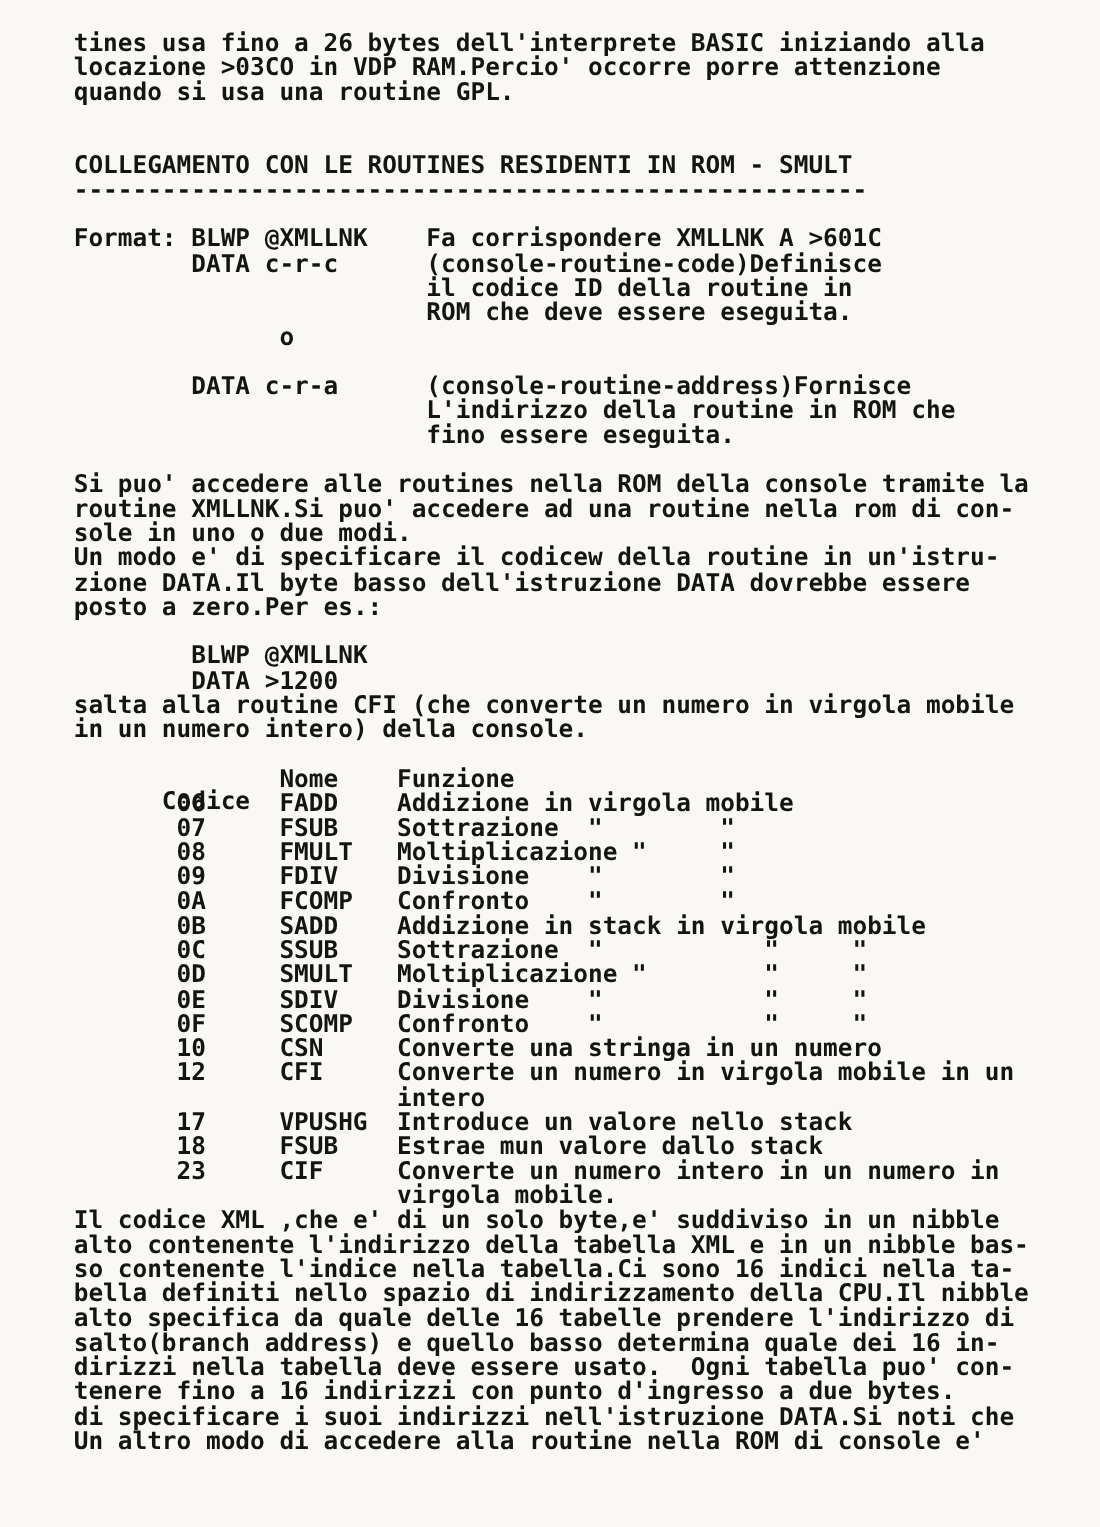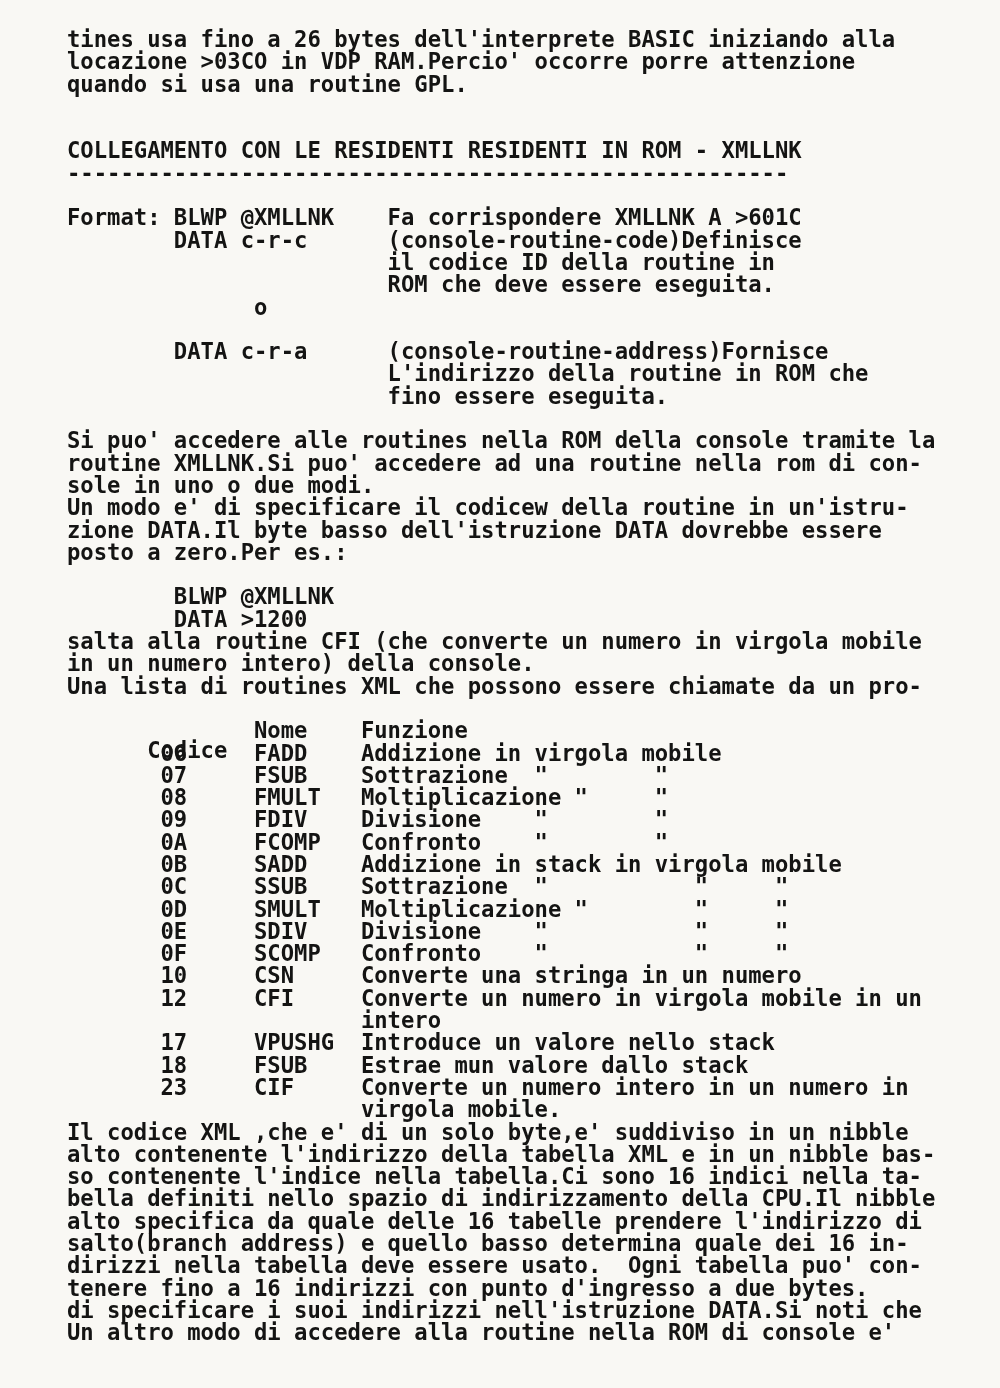--- a/index.html
+++ b/index.html
@@ -31,21 +31,21 @@
 
 <div class="page">
 
   <div class="line">tines usa fino a 26 bytes dell'interprete BASIC iniziando alla</div>
   <div class="line">locazione &gt;03CO in VDP RAM.Percio' occorre porre attenzione</div>
   <div class="line">quando si usa una routine GPL.</div>
 
   <div class="line"></div>
   <div class="line"></div>
 
-  <div class="line">COLLEGAMENTO CON LE RESIDENTI RESIDENTI IN ROM - XMLLNK</div>
+  <div class="line">COLLEGAMENTO CON LE ROUTINES RESIDENTI IN ROM - SMULT</div>
   <div class="line">------------------------------------------------------</div>
 
   <div class="line"></div>
 
   <div class="line">Format: BLWP @XMLLNK    Fa corrispondere XMLLNK A &gt;601C</div>
   <div class="line">        DATA c-r-c      (console-routine-code)Definisce</div>
   <div class="line">                        il codice ID della routine in</div>
   <div class="line">                        ROM che deve essere eseguita.</div>
   <div class="line">              o</div>
   <div class="line"></div>
@@ -62,21 +62,20 @@
   <div class="line">zione DATA.Il byte basso dell'istruzione DATA dovrebbe essere</div>
   <div class="line">posto a zero.Per es.:</div>
 
   <div class="line"></div>
 
   <div class="line">        BLWP @XMLLNK</div>
   <div class="line">        DATA &gt;1200</div>
 
   <div class="line">salta alla routine CFI (che converte un numero in virgola mobile</div>
   <div class="line">in un numero intero) della console.</div>
-  <div class="line">Una lista di routines XML che possono essere chiamate da un pro-</div>
 
   <div class="line"></div>
 
   <div class="trow">
     <span class="hcol-code">Codice</span>
     <span class="hcol-name">Nome</span>
     <span class="hcol-func">Funzione</span>
   </div>
 
   <div class="trow">

